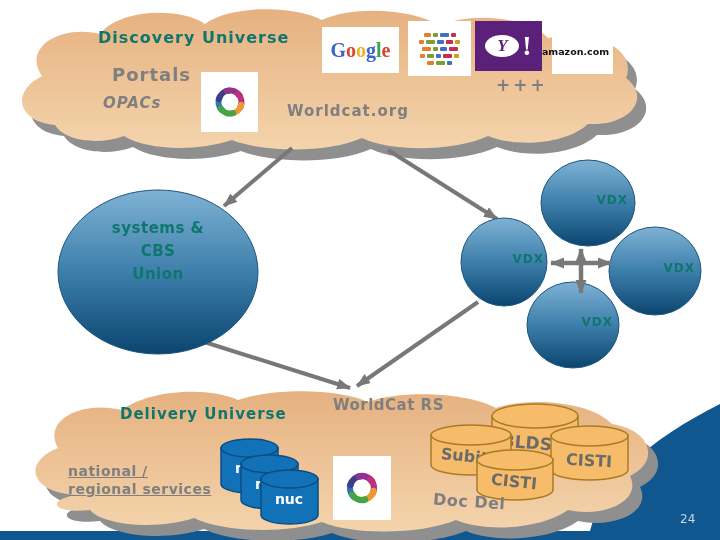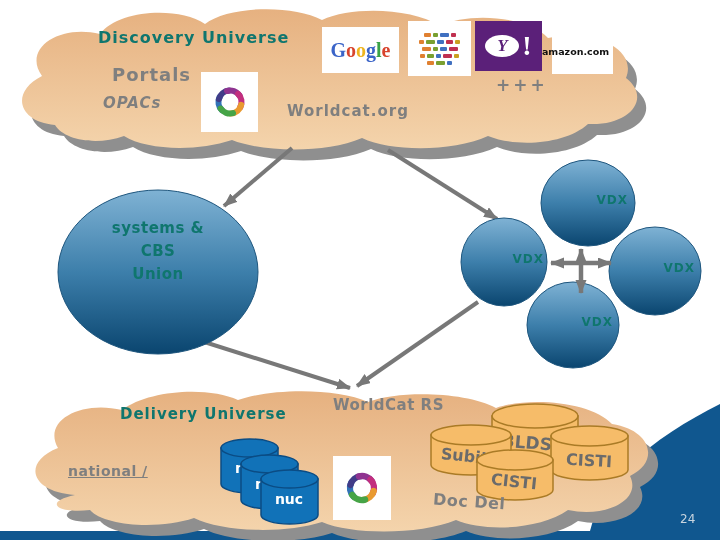--- a/index.html
+++ b/index.html
@@ -242,17 +242,18 @@
 
   <div class="abs b white vdx vdx-top">VDX</div>
   <div class="abs b white vdx vdx-left">VDX</div>
   <div class="abs b white vdx vdx-right">VDX</div>
   <div class="abs b white vdx vdx-bottom">VDX</div>
 
   <div class="abs b white t-delivery">Delivery Universe</div>
   <div class="abs b gray t-worldcatrs">WorldCat RS</div>
   <div class="abs b gray t-national">
     <div>national /</div>
+    <div>regional services</div>
   </div>
   <div class="abs b gray t-docdel">Doc Del</div>
 
   <div class="abs t-page">24</div>
 </div>
 
 </body></html>

